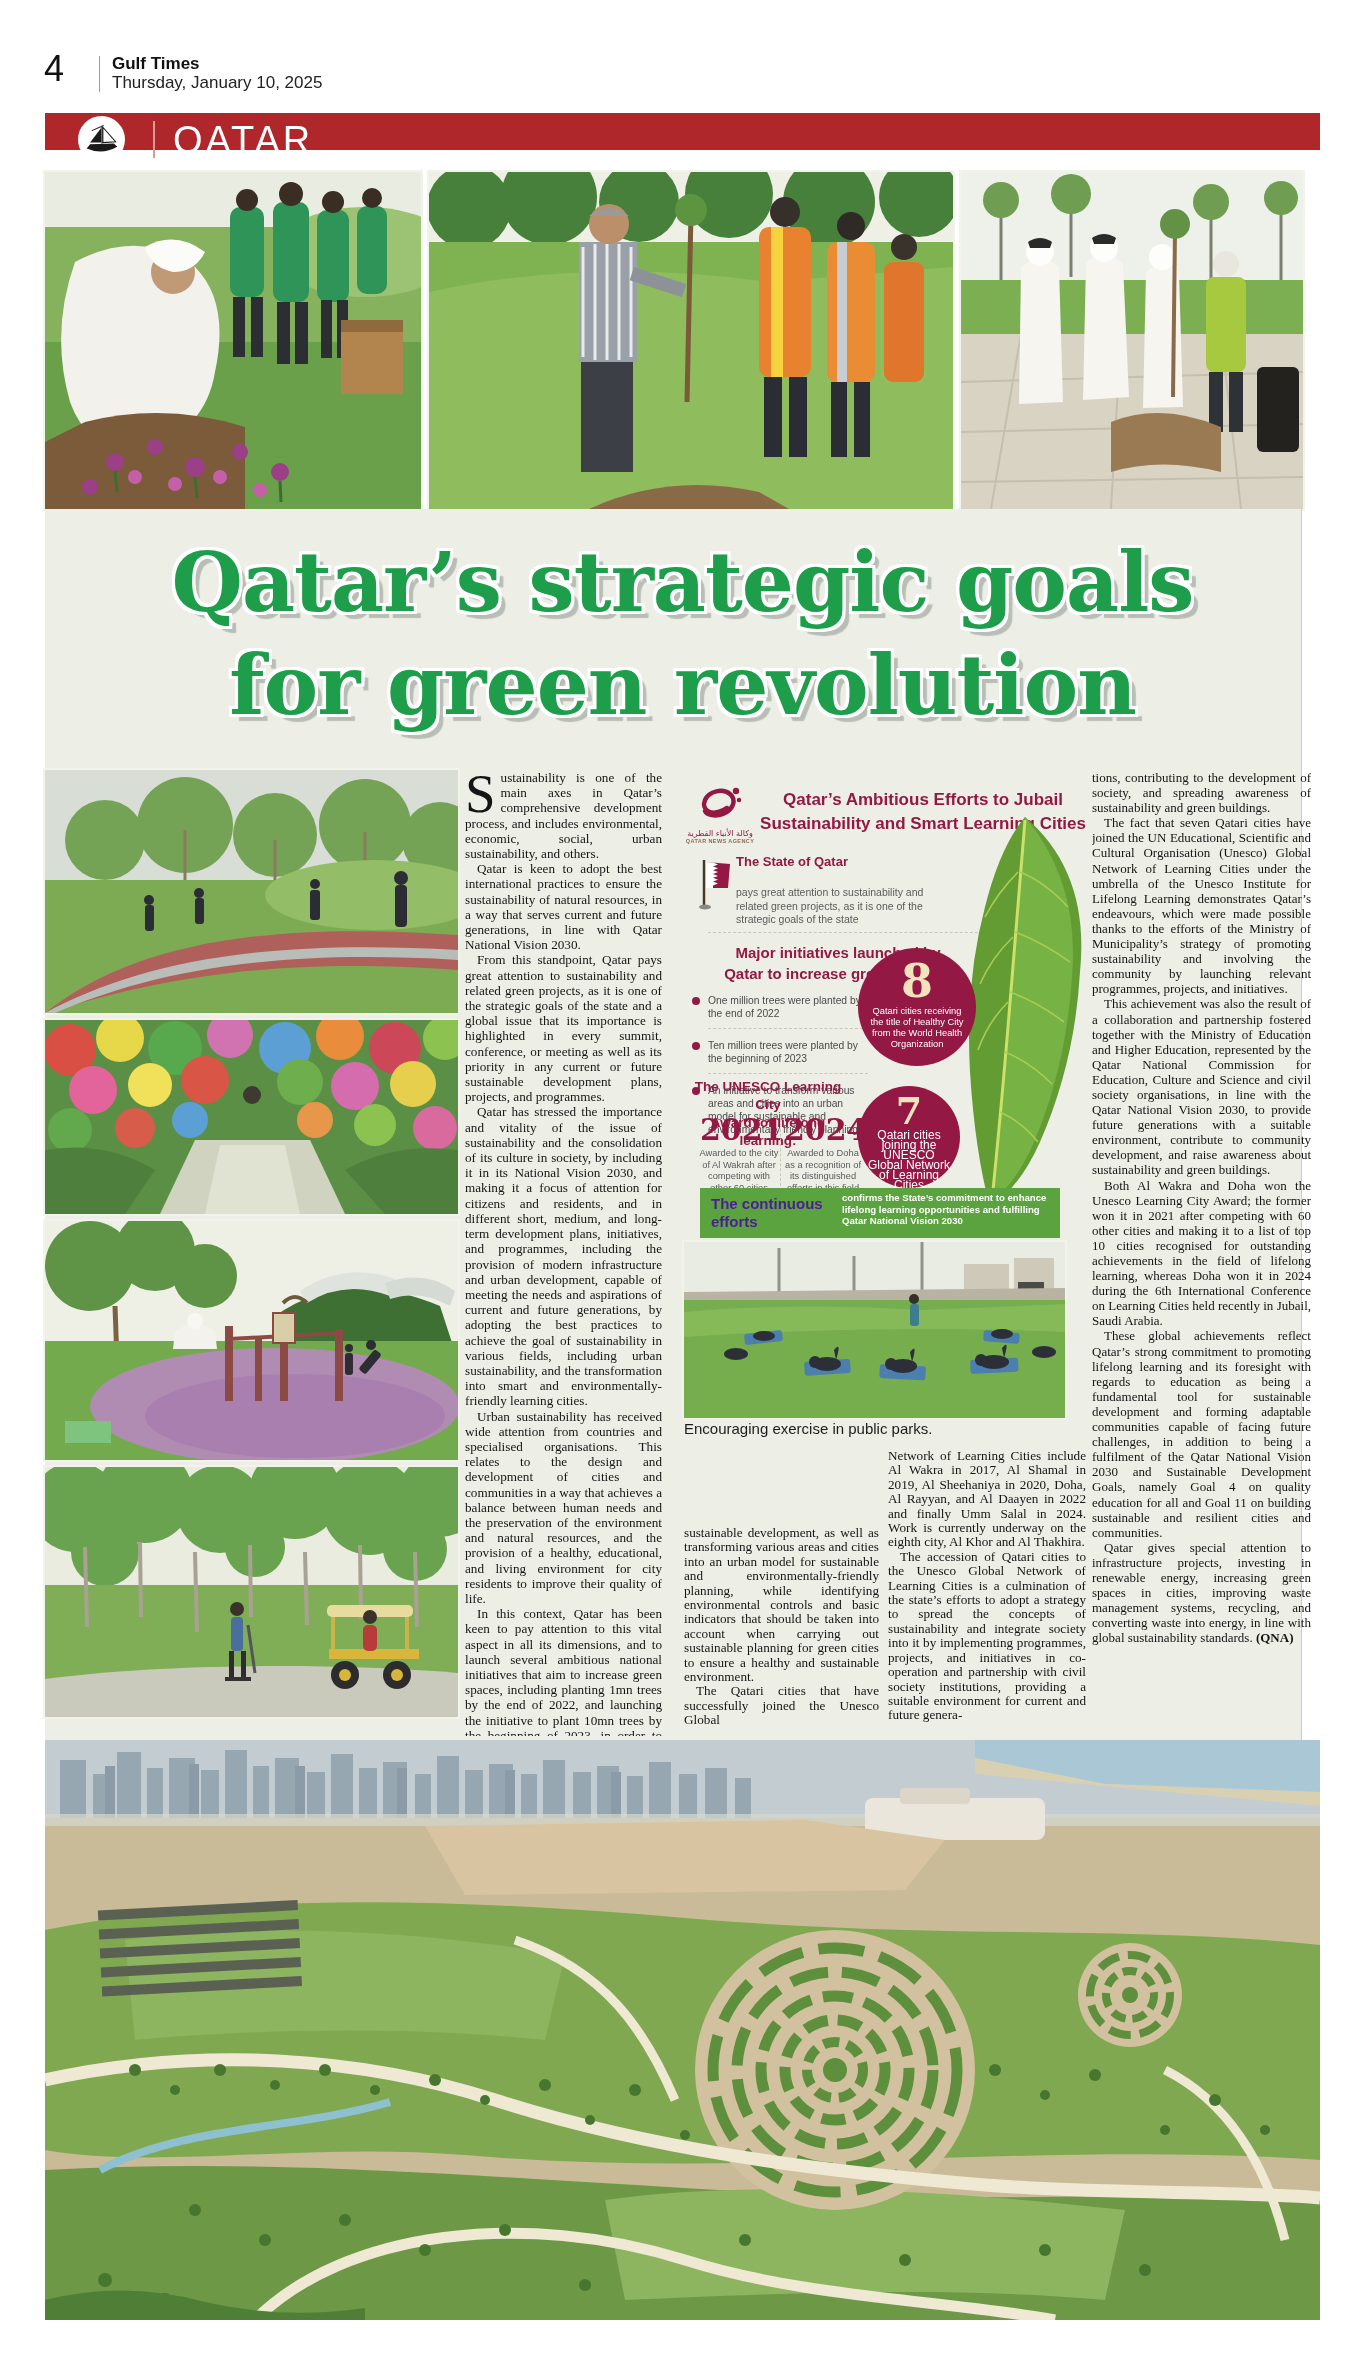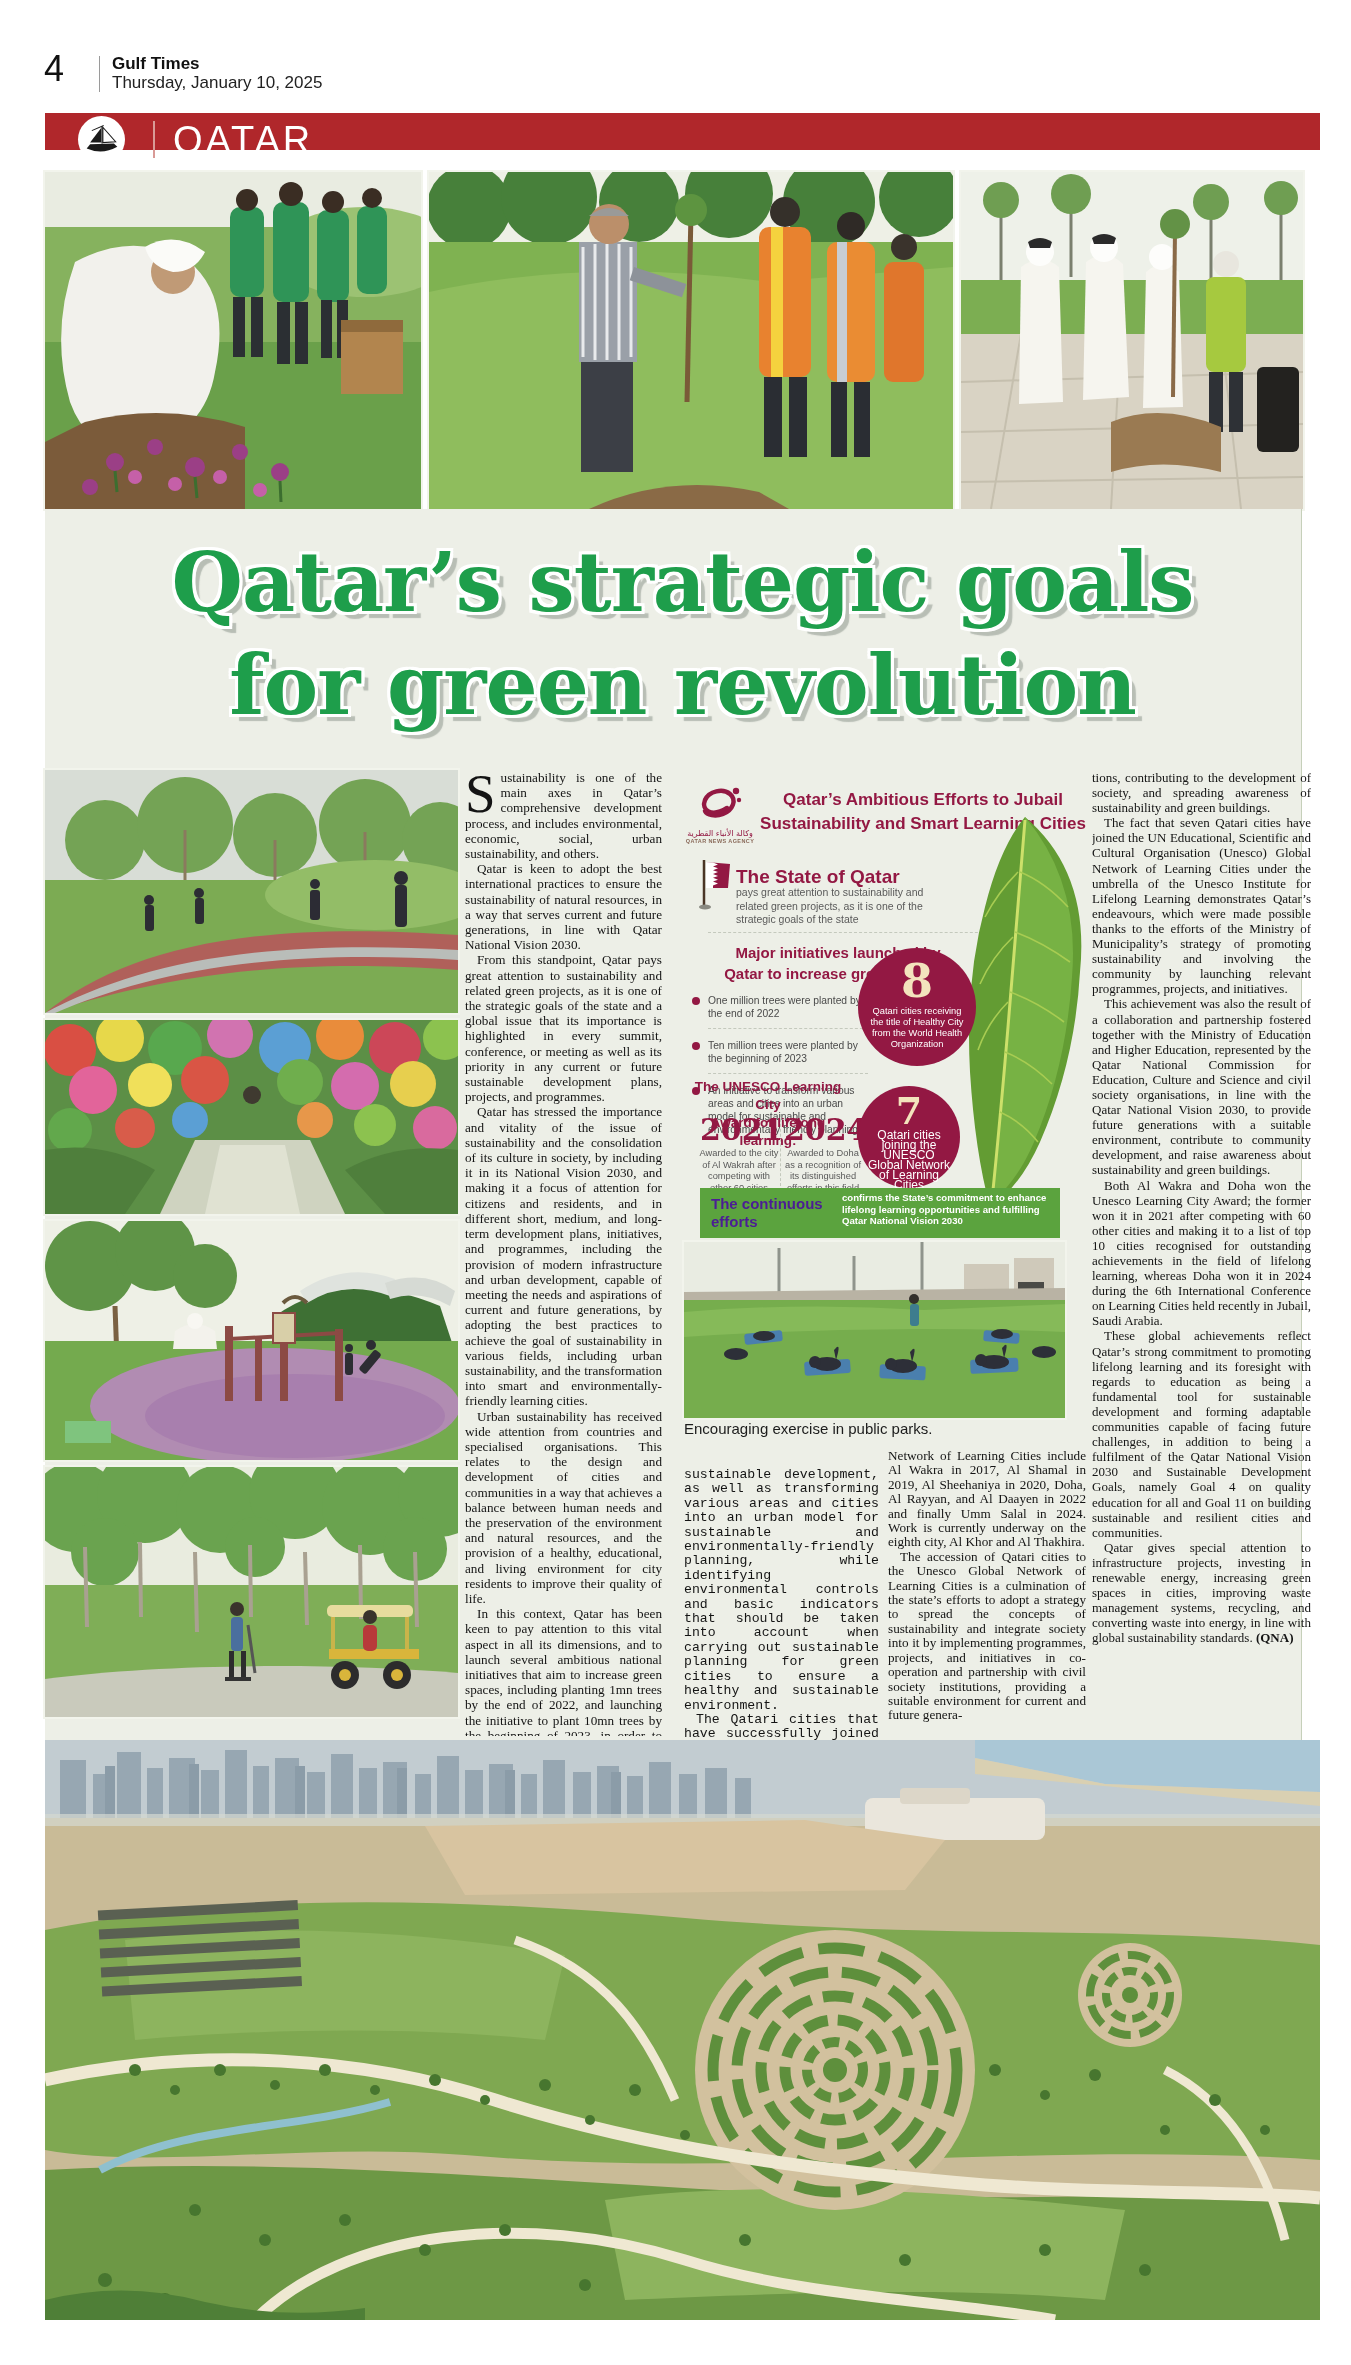--- a/index.html
+++ b/index.html
@@ -33,35 +33,35 @@
             text-shadow:-3px -3px 0 #fff,3px -3px 0 #fff,-3px 3px 0 #fff,3px 3px 0 #fff,
                         -3px 0 0 #fff,3px 0 0 #fff,0 -3px 0 #fff,0 3px 0 #fff,
                         7px 7px 1px rgba(140,150,140,.55);}
 
   
   .col{overflow:hidden;text-align:justify;}
   .col p{margin:0;text-indent:12px;font-size:13.2px;line-height:15.2px;color:#141414;}
   .col p.first{text-indent:0;}
   .drop{float:left;font-size:55px;line-height:43px;padding:2px 5px 0 0;font-family:"Liberation Serif",serif;}
   #col1{left:465px;top:770px;width:197px;height:966px;}
-  #col2{left:684px;top:1468px;width:195px;height:287px;font-family:Liberation Mono, monospace;}
+  #col2{left:684px;top:1526px;width:195px;height:287px;}
   #col3{left:888px;top:1449px;width:198px;height:287px;}
   #col2 p,#col3 p{line-height:14.4px;}
   #col4{left:1092px;top:770px;width:219px;height:966px;}
   #col4 p{font-size:13px;line-height:15.1px;}
 
   
   #infog{left:678px;top:772px;width:412px;height:466px;font-family:"Liberation Sans",sans-serif;}
   .mar{color:#931843;}
   #qna-logo{left:6px;top:12px;width:72px;text-align:center;}
   #qna-logo .ar{font-family:"DejaVu Sans",sans-serif;font-size:8px;color:#931843;margin-top:1px;}
   #qna-logo .en{font-size:5.5px;color:#8a6a5a;font-weight:bold;letter-spacing:.4px;}
   #ig-title{left:80px;top:16px;width:330px;text-align:center;font-weight:bold;font-size:17px;line-height:24px;}
   #flag-icon{left:20px;top:86px;}
-  #state-head{left:58px;top:94px;font-size:19px;font-weight:bold;}
+  #state-head{left:58px;top:82px;font-size:13px;font-weight:bold;}
   #state-text{left:58px;top:114px;width:205px;font-size:10.5px;line-height:13.5px;color:#5a5a5a;}
   .dash-h{border-top:1px dashed #c4c9bd;}
   #dash1{left:30px;top:160px;width:290px;}
   #init-head{left:10px;top:170px;width:300px;text-align:center;font-weight:bold;font-size:15px;line-height:21px;}
   .bullet{left:14px;width:170px;}
   .bullet .dot{position:absolute;left:0;top:3px;width:8px;height:8px;border-radius:50%;background:#931843;}
   .bullet .btxt{margin-left:16px;font-size:10.3px;line-height:13px;color:#4a4a4a;}
   #bul1{top:222px;} #bul2{top:267px;} #bul3{top:312px;}
   #dashb1{left:30px;top:256px;width:160px;} #dashb2{left:30px;top:301px;width:160px;}
 

